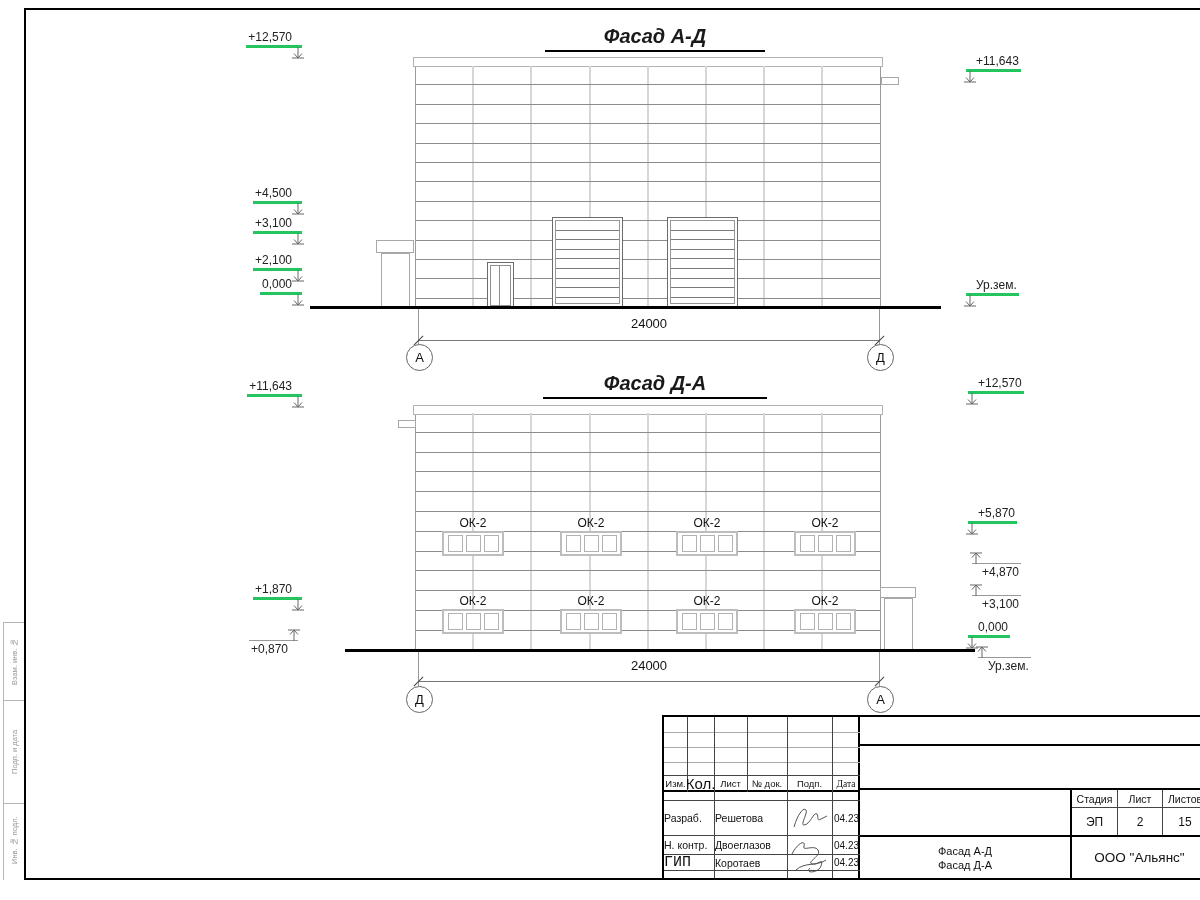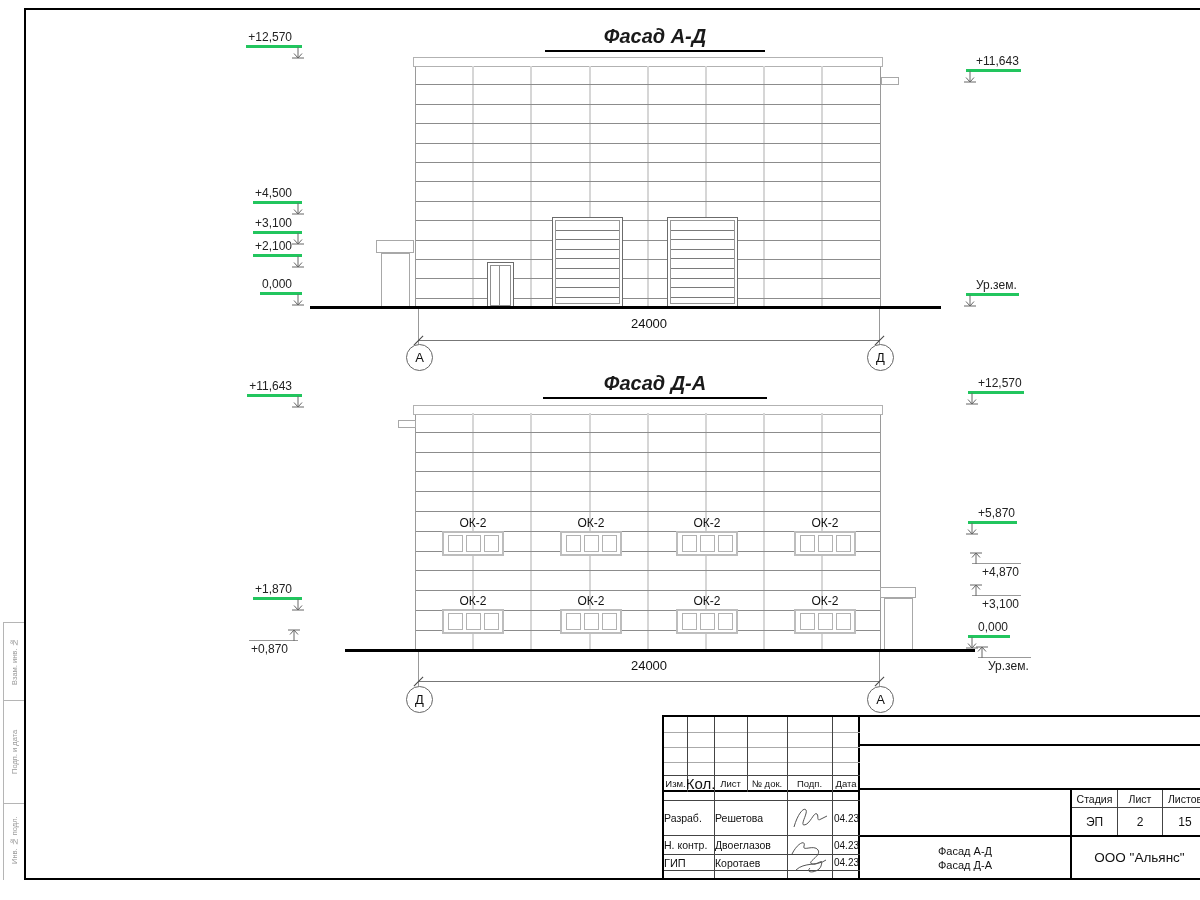--- a/index.html
+++ b/index.html
@@ -129,21 +129,21 @@
     <span class="arr"><svg width="14" height="14">
           <path d="M7 0 V11 M3 6.5 L7 11 L11 6.5 M1 11 H13" stroke="#666" stroke-width="1" fill="none"></path>
         </svg></span>
   </div>
   <div class="mark ar-br tr" style="left:240px;top:216px;width:62px;">
     <span class="txt">+3,100</span>
     <span class="arr"><svg width="14" height="14">
           <path d="M7 0 V11 M3 6.5 L7 11 L11 6.5 M1 11 H13" stroke="#666" stroke-width="1" fill="none"></path>
         </svg></span>
   </div>
-  <div class="mark ar-br tr" style="left:240px;top:239px;width:62px;">
+  <div class="mark ar-br tr" style="left:240px;top:253px;width:62px;">
     <span class="txt">+2,100</span>
     <span class="arr"><svg width="14" height="14">
           <path d="M7 0 V11 M3 6.5 L7 11 L11 6.5 M1 11 H13" stroke="#666" stroke-width="1" fill="none"></path>
         </svg></span>
   </div>
   <div class="mark ar-br tr" style="left:240px;top:277px;width:62px;">
     <span class="txt">0,000</span>
     <span class="arr"><svg width="14" height="14">
           <path d="M7 0 V11 M3 6.5 L7 11 L11 6.5 M1 11 H13" stroke="#666" stroke-width="1" fill="none"></path>
         </svg></span>
@@ -321,29 +321,29 @@
 
     <div class="tb-ln" style="left:408px;top:90px;width:131px;height:1px;"></div>
     <div class="tb-ln" style="left:453px;top:73px;width:1px;height:45px;"></div>
     <div class="tb-ln" style="left:498px;top:73px;width:1px;height:45px;"></div>
 
     <div class="c" style="left:0;top:59px;width:23px;height:15px;font-size:9.5px;">Изм.</div>
     <div class="c" style="left:23px;top:59px;width:27px;height:15px;font-size:15px;">Кол.</div>
     <div class="c" style="left:50px;top:59px;width:33px;height:15px;font-size:9.5px;">Лист</div>
     <div class="c" style="left:83px;top:59px;width:40px;height:15px;font-size:9.5px;">№ док.</div>
     <div class="c" style="left:123px;top:59px;width:45px;height:15px;font-size:9.5px;">Подп.</div>
-    <div class="c" style="left:168px;top:59px;width:28px;height:15px;font-size:9.5px;">Дата</div>
+    <div class="c" style="left:168px;top:59px;width:28px;height:15px;font-size:9.5px;font-family:Liberation Serif, serif;">Дата</div>
 
     <div class="c cl" style="left:0;top:84px;width:50px;height:34px;font-size:10.5px;">Разраб.</div>
     <div class="c cl" style="left:51px;top:84px;width:72px;height:34px;font-size:10.5px;">Решетова</div>
     <div class="c" style="left:169px;top:84px;width:27px;height:34px;font-size:10px;">04.23</div>
     <div class="c cl" style="left:0;top:119px;width:50px;height:18px;font-size:10.5px;">Н. контр.</div>
     <div class="c cl" style="left:51px;top:119px;width:72px;height:18px;font-size:10.5px;">Двоеглазов</div>
     <div class="c" style="left:169px;top:119px;width:27px;height:18px;font-size:10px;">04.23</div>
-    <div class="c cl" style="left:0;top:138px;width:50px;height:15px;font-size:11px;">ГИП</div>
+    <div class="c cl" style="left:0;top:138px;width:50px;height:15px;font-size:15px;font-family:Liberation Mono, monospace;">ГИП</div>
     <div class="c cl" style="left:51px;top:138px;width:72px;height:15px;font-size:10.5px;">Коротаев</div>
     <div class="c" style="left:169px;top:138px;width:27px;height:15px;font-size:10px;">04.23</div>
 
     <div class="abs" style="left:124px;top:84px;">
       <svg width="44" height="33">
           <path d="M6 26 C10 12, 16 6, 18 9 C20 12, 12 24, 16 24 C22 24, 26 10, 29 13 C31 15, 28 21, 33 18 L39 15" stroke="#555" stroke-width="1" fill="none"></path>
         </svg>
     </div>
     <div class="abs" style="left:124px;top:119px;">
       <svg width="44" height="40">

